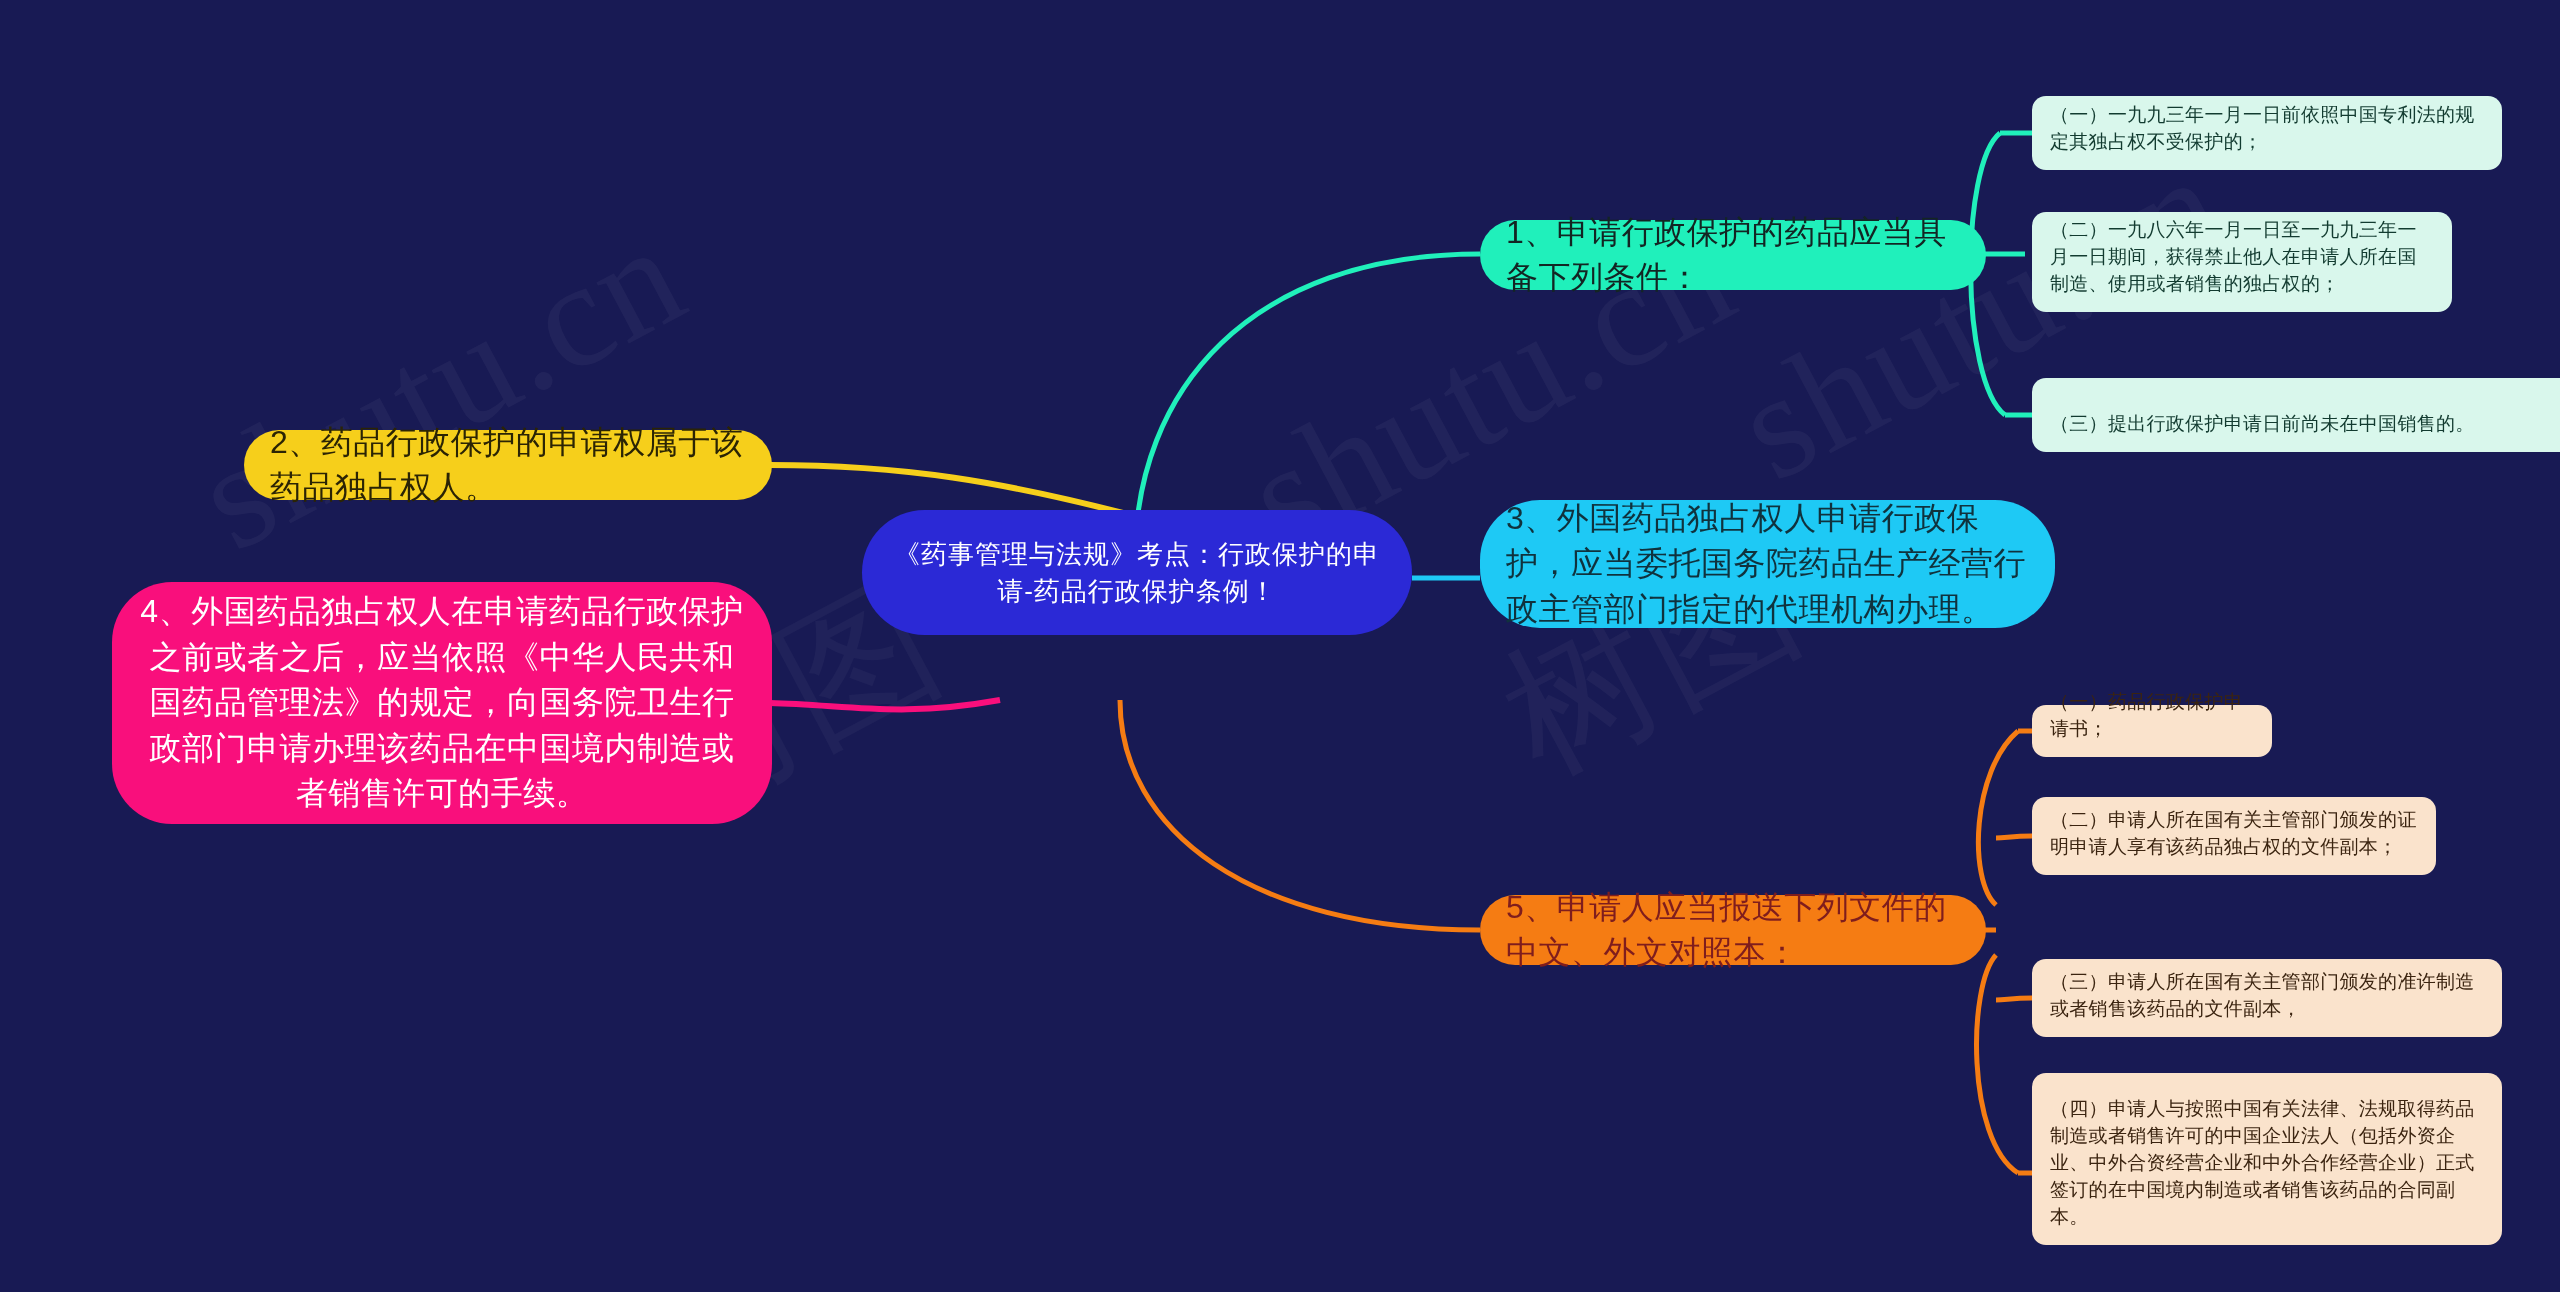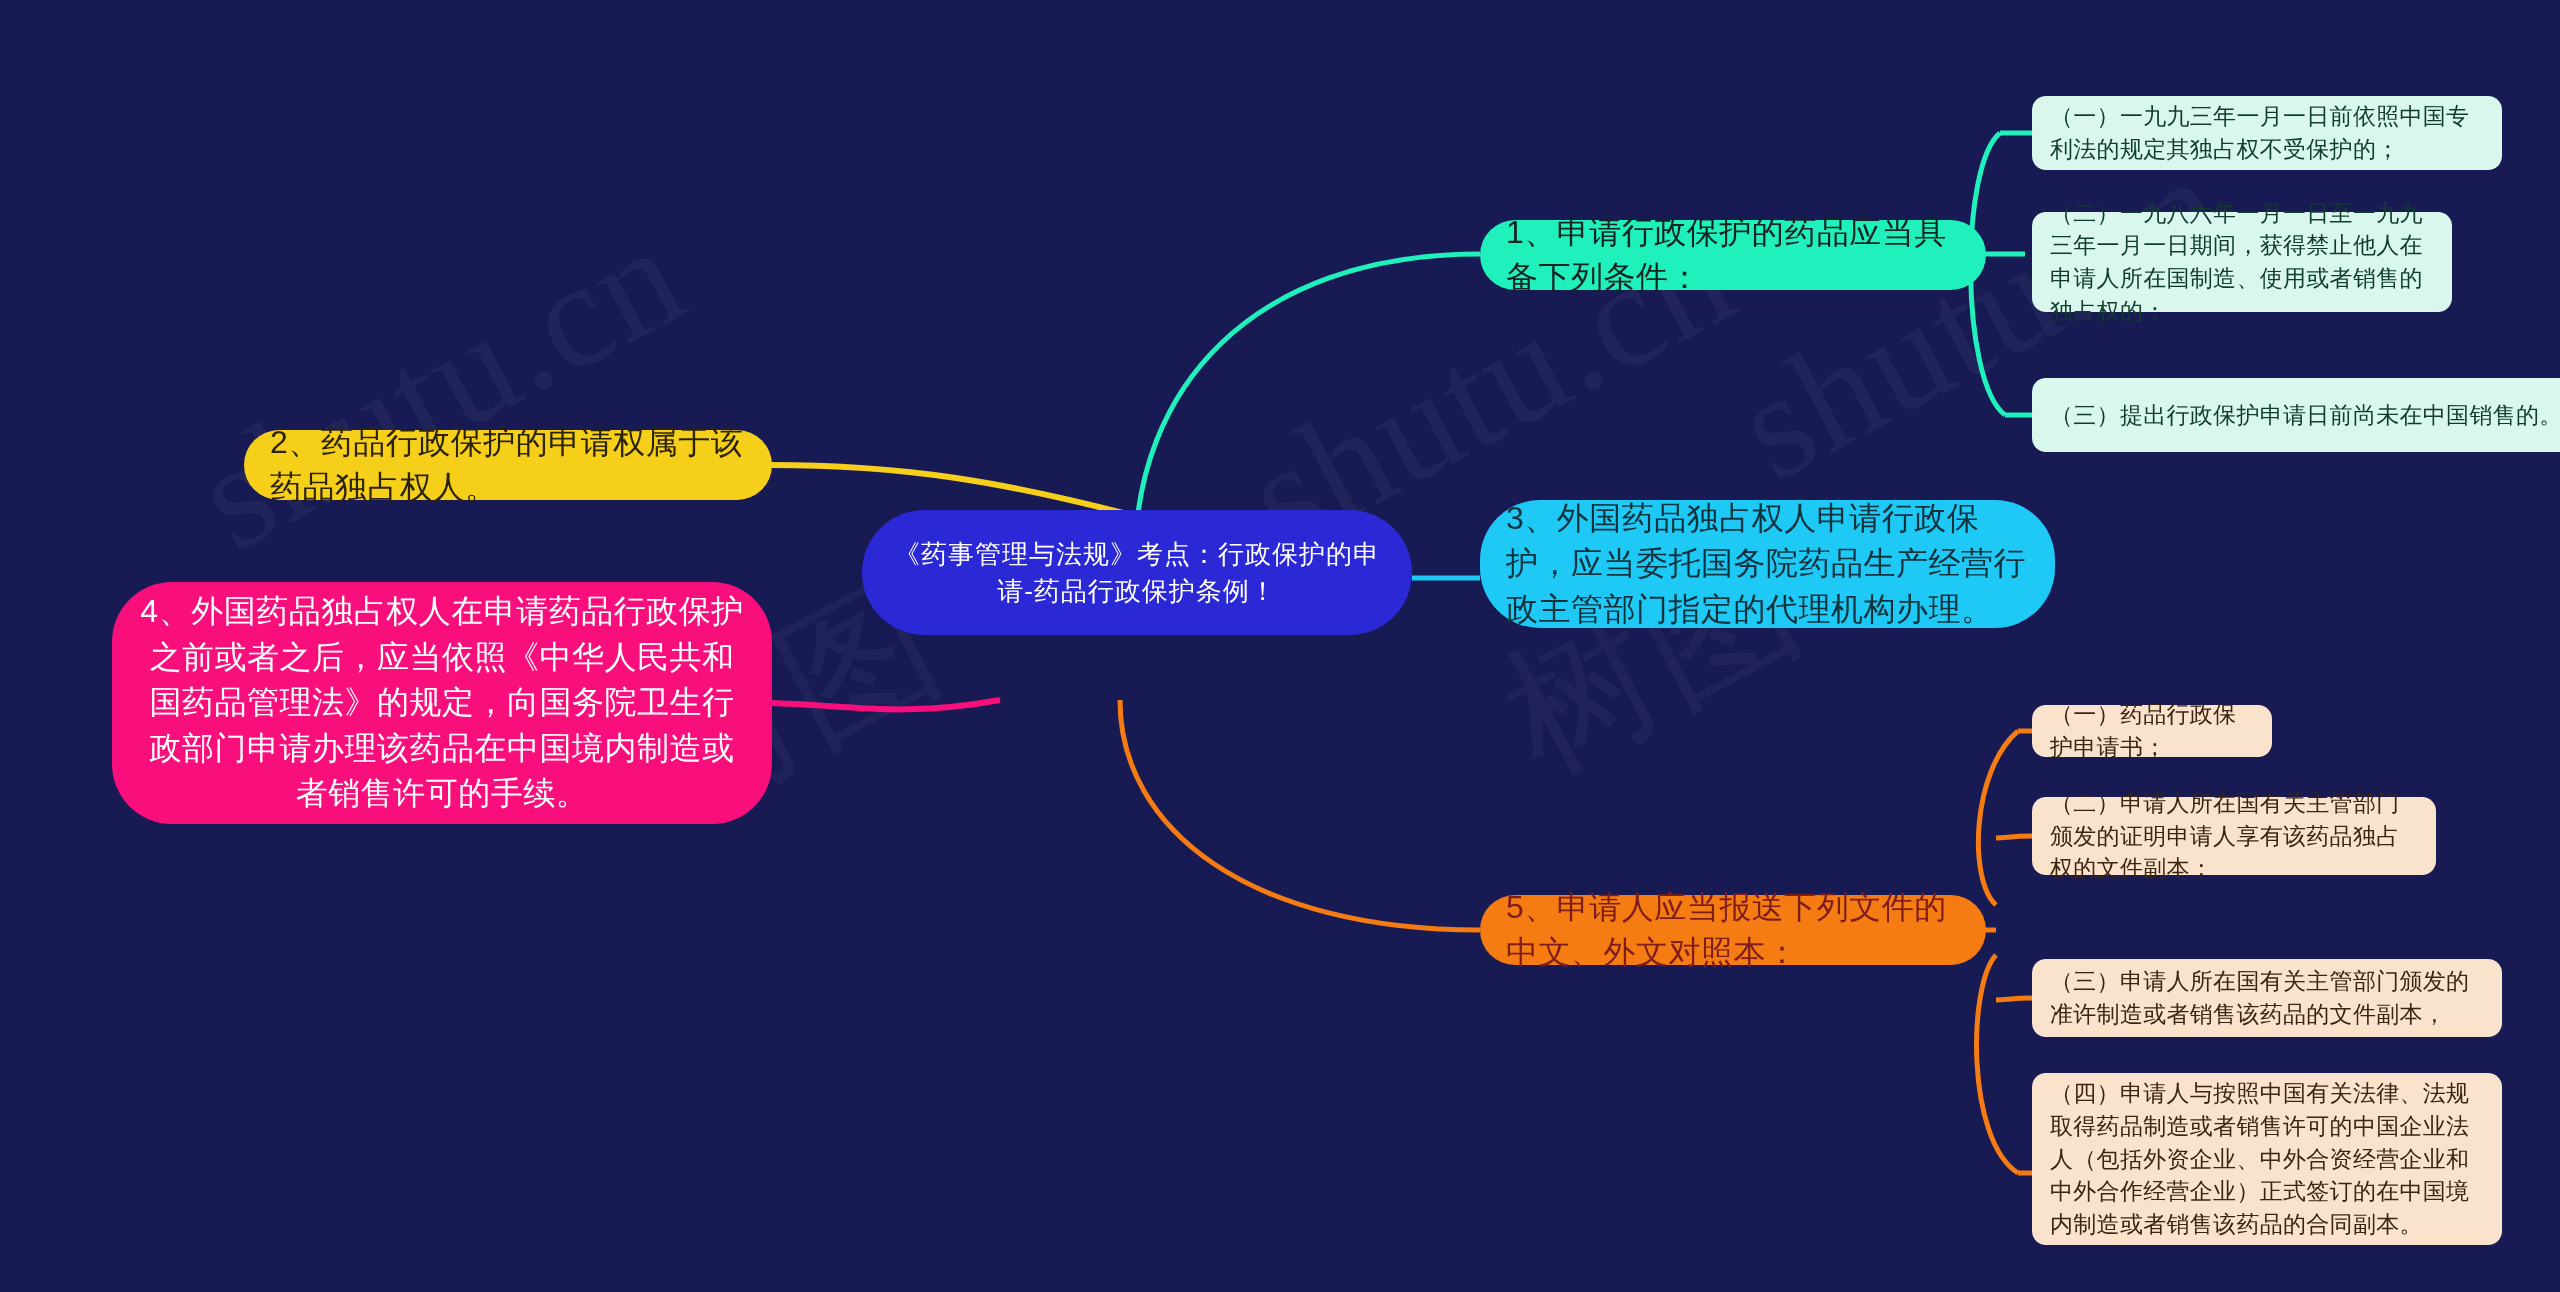--- a/index.html
+++ b/index.html
@@ -70,24 +70,24 @@
     letter-spacing: 0.5px;
   }
   .node-l1.green  { background: #20f0bb; color: #132523; }
   .node-l1.cyan   { background: #1ec9f5; color: #10323d; }
   .node-l1.yellow { background: #f6cf1b; color: #2b2404; }
   .node-l1.pink   { background: #f90f7c; color: #ffffff; }
   .node-l1.orange { background: #f57c13; color: #7f1d1d; }
 
   .node-l2 {
     border-radius: 14px;
-    font-size: 23px;
+    font-size: 19px;
     letter-spacing: 0.3px;
     padding: 14px 18px;
-    align-items: center;
+    align-items: flex-end;
   }
   .node-l2.mint  { background: #d9f7ec; color: #123b30; }
   .node-l2.peach { background: #fae3cc; color: #3b2410; }
 
   .node-text { display: block; width: 100%; }
   .center-text { display: block; width: 100%; }
 </style>
 </head>
 <body>
 

